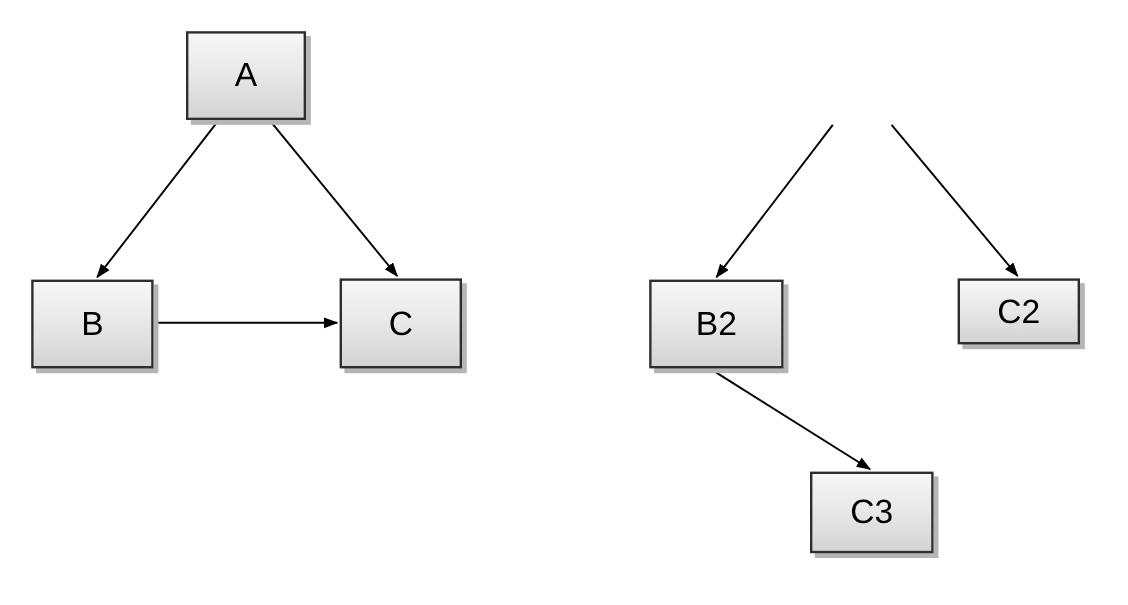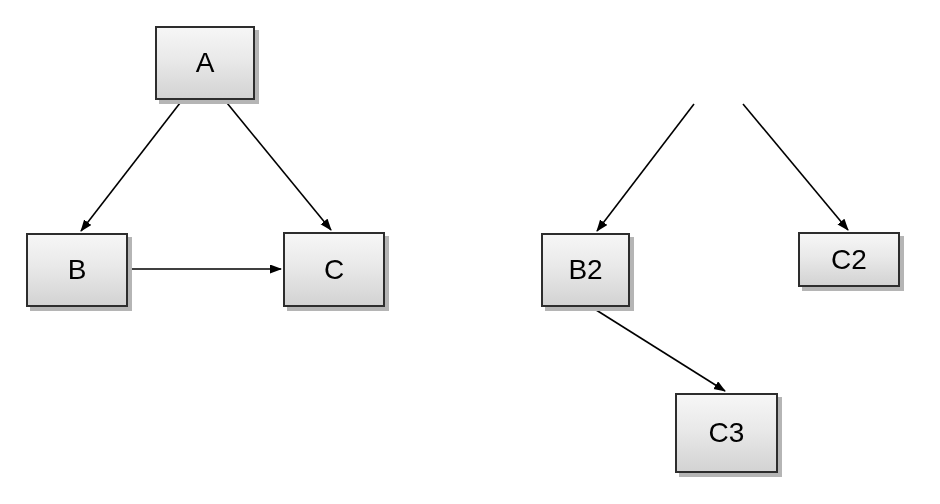--- a/index.html
+++ b/index.html
@@ -64,22 +64,22 @@
     </svg>
 <div class="node" style="left: 155px; top: 26px; width: 100px; height: 74px;">
       <span class="node-label">A</span>
     </div>
     <div class="node" style="left: 26px; top: 233px; width: 102px; height: 74px;">
       <span class="node-label">B</span>
     </div>
     <div class="node" style="left: 283px; top: 232px; width: 102px; height: 75px;">
       <span class="node-label">C</span>
     </div>
-    <div class="node" style="left: 541px; top: 233px; width: 89px; height: 74px;">
+    <div class="node" style="left: 541px; top: 233px; width: 112px; height: 74px;">
       <span class="node-label">B2</span>
     </div>
     <div class="node" style="left: 798px; top: 232px; width: 102px; height: 55px;">
       <span class="node-label">C2</span>
     </div>
-    <div class="node" style="left: 675px; top: 393px; width: 103px; height: 80px;">
+    <div class="node" style="left: 675px; top: 393px; width: 103px; height: 68px;">
       <span class="node-label">C3</span>
     </div>
   </div>
 
 </body></html>

